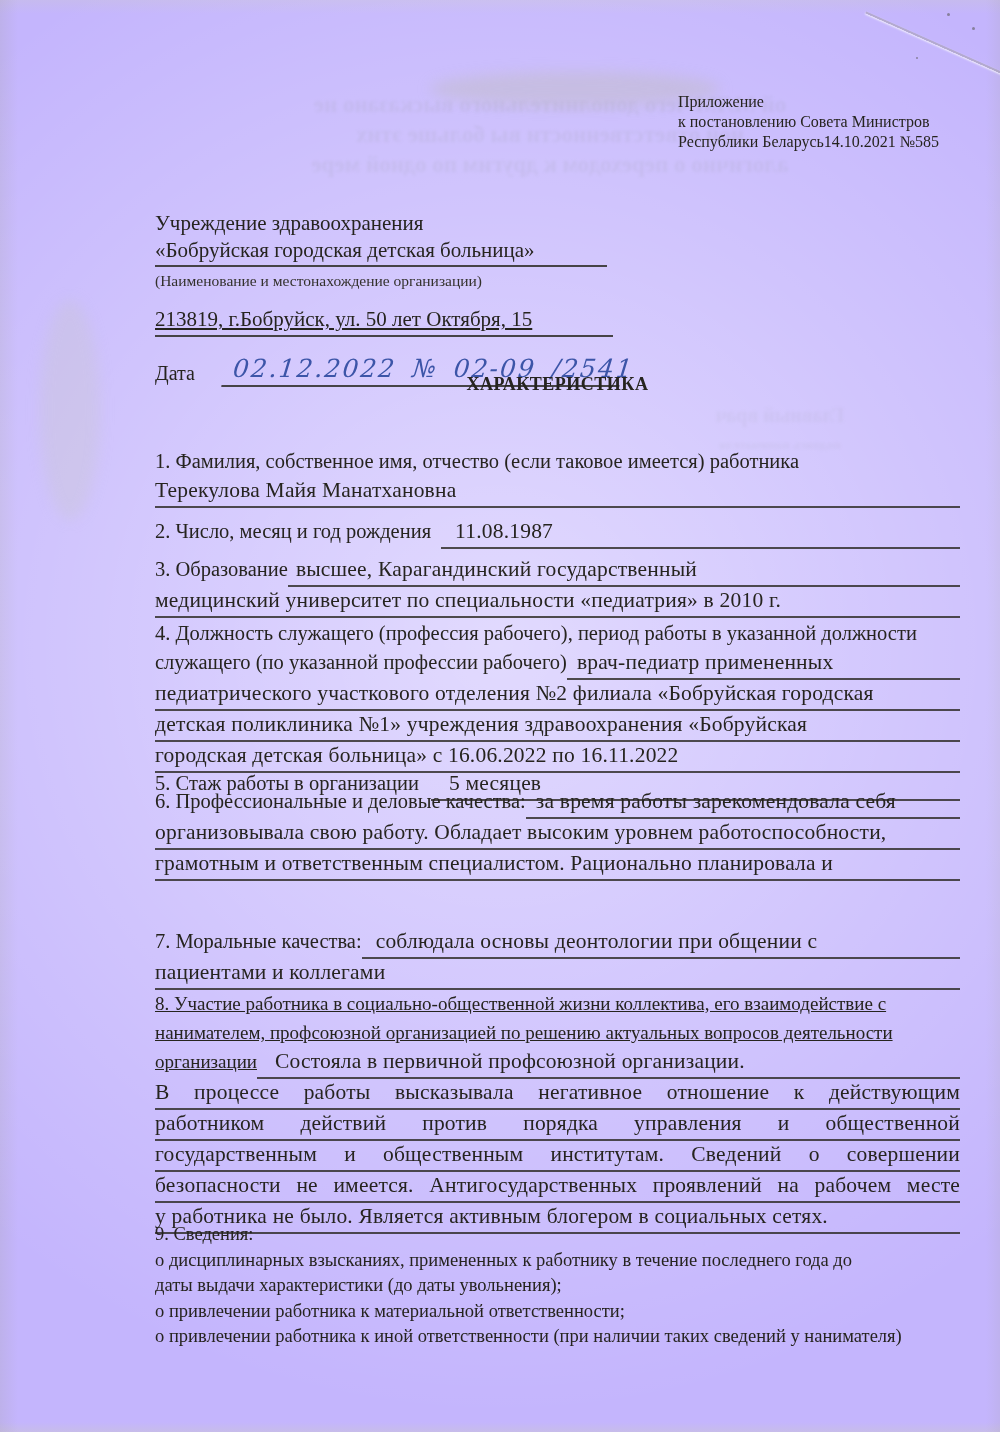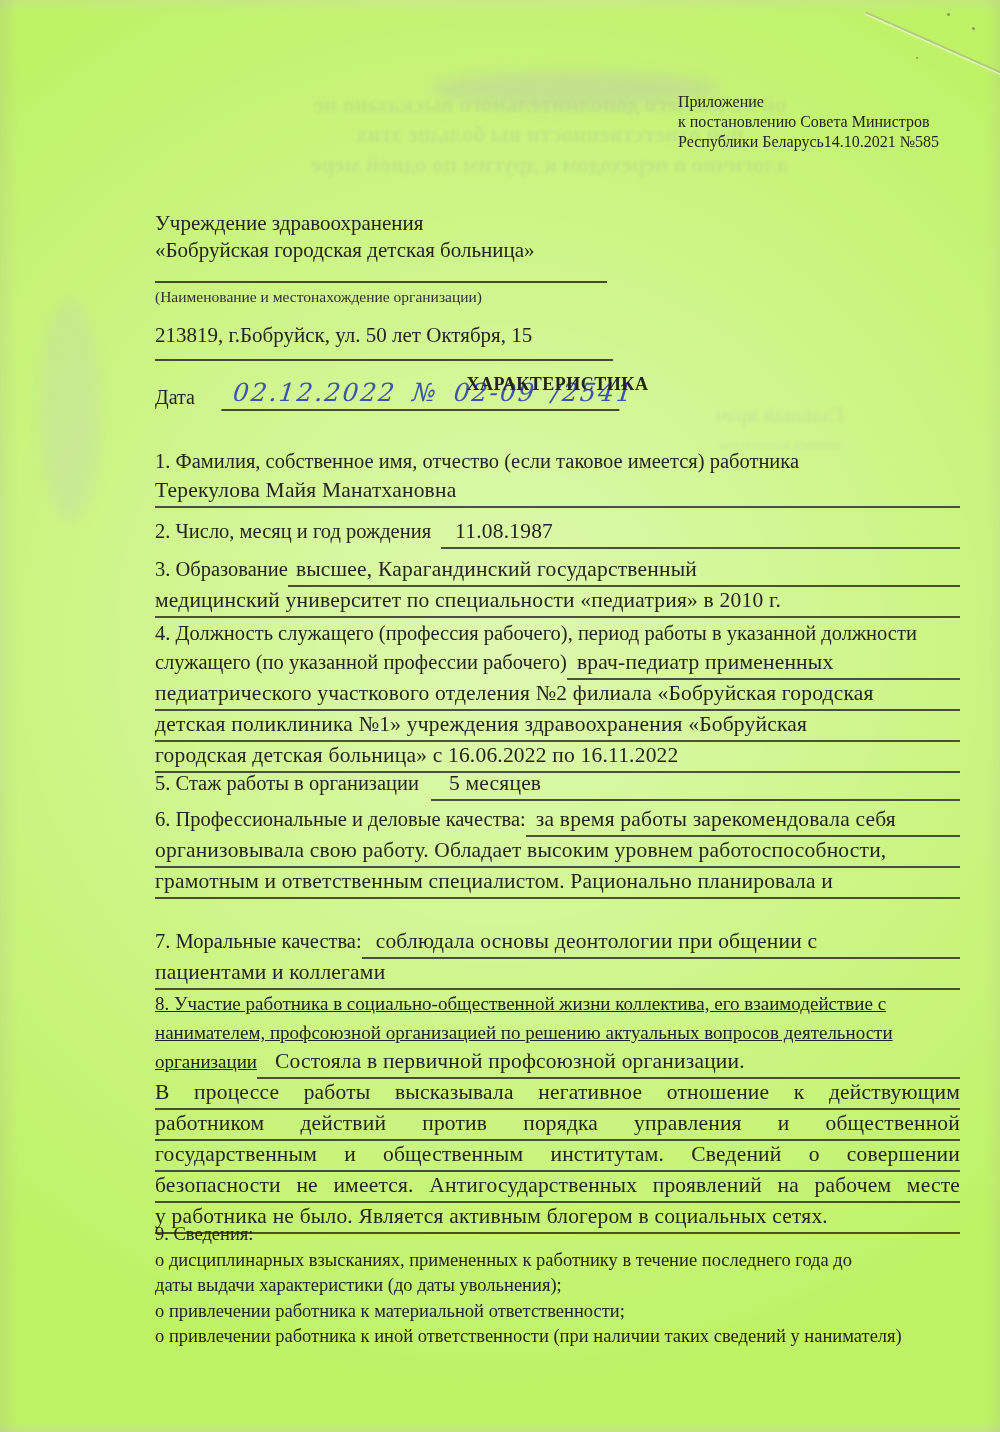--- a/index.html
+++ b/index.html
@@ -1,18 +1,18 @@
 <!DOCTYPE html>
 <html><head>
 <meta charset="utf-8">
 <style>
   html,body{margin:0;padding:0;background:#e8e7e3;}
   .page{
     position:relative;width:1000px;height:1432px;overflow:hidden;
-    background:#bef264;
+    background:#c4b5fd;
     font-family:"Liberation Serif","DejaVu Serif",serif;
     color:#26241f;
   }
   
   .vignette{position:absolute;inset:0;pointer-events:none;
     background:
       radial-gradient(130% 90% at 50% 45%, rgba(255,255,255,.5) 0%, rgba(255,255,255,0) 60%),
       linear-gradient(90deg, rgba(160,158,150,.18) 0, rgba(160,158,150,0) 18px),
       linear-gradient(270deg, rgba(160,158,150,.14) 0, rgba(160,158,150,0) 14px),
       linear-gradient(0deg, rgba(205,203,197,.35) 0, rgba(205,203,197,0) 10px),
@@ -21,24 +21,24 @@
   .smudge{position:absolute;border-radius:50%;filter:blur(7px);pointer-events:none;}
   .crease-line{position:absolute;height:2px;background:rgba(158,155,147,.45);
     box-shadow:0 1px 2px rgba(255,255,255,.85);pointer-events:none;}
   .speck{position:absolute;width:3px;height:3px;border-radius:50%;background:#55544c;opacity:.55;}
   
   .ghost{position:absolute;transform:scaleX(-1);filter:blur(1.4px);
     color:#9b9aa8;opacity:.16;font-weight:bold;line-height:30px;text-align:center;pointer-events:none;}
   
   .appendix{position:absolute;left:678px;top:92px;width:300px;font-size:16px;line-height:20px;}
   .org{position:absolute;left:155px;top:178px;width:810px;font-size:21px;line-height:27px;margin-top:32px;}
-  .org-u{border-bottom:2px solid rgba(45,43,38,.85);padding-bottom:17px;}
+  .org-u{border-bottom:2px solid rgba(45,43,38,.85);padding-bottom:1px;}
   .org-name2{width:452px;}
   .org-caption{font-size:15.5px;line-height:20px;margin-top:4px;color:#33312c;}
-  .org-address{width:458px;margin-top:15px;padding-bottom:10px;}
+  .org-address{width:458px;margin-top:15px;padding-bottom:2px;text-decoration:underline;}
   .date-row{display:flex;align-items:flex-end;margin-top:17px;}
   .date-label{font-size:20px;width:68px;flex:0 0 68px;}
   .date-value{width:388px;border-bottom:2px solid rgba(45,43,38,.85);
     font-family:"DejaVu Serif",serif;font-style:italic;font-size:25px;line-height:30px;
     color:#3c55a8;letter-spacing:2px;word-spacing:6px;transform:skewX(-6deg);padding:0 0 1px 10px;white-space:nowrap;}
   .doc-title{position:absolute;left:155px;top:374px;width:805px;text-align:center;
     font-size:18px;font-weight:bold;letter-spacing:.5px;}
   .sec{position:absolute;left:155px;width:805px;}
   .line{line-height:27px;min-height:29px;}
   .ul{border-bottom:2px solid rgba(45,43,38,.82);}
@@ -126,21 +126,21 @@
     <div class="line ans ul">городская детская больница» с 16.06.2022 по 16.11.2022</div>
   </div>
 
   <div class="sec" style="top:770px;">
     <div class="row">
       <span class="lbl line">5. Стаж работы в организации</span>
       <span class="ans line ul fill pl18" style="margin-left:12px;">5 месяцев</span>
     </div>
   </div>
 
-  <div class="sec" style="top:806px;">
+  <div class="sec" style="top:788px;">
     <div class="row">
       <span class="lbl line">6. Профессиональные и деловые качества:</span>
       <span class="ans line ul fill pl10">за время работы зарекомендовала себя</span>
     </div>
     <div class="line ans ul">организовывала свою работу. Обладает высоким уровнем работоспособности,</div>
     <div class="line ans ul">грамотным и ответственным специалистом. Рационально планировала и</div>
   </div>
 
   <div class="sec" style="top:928px;">
     <div class="row">

